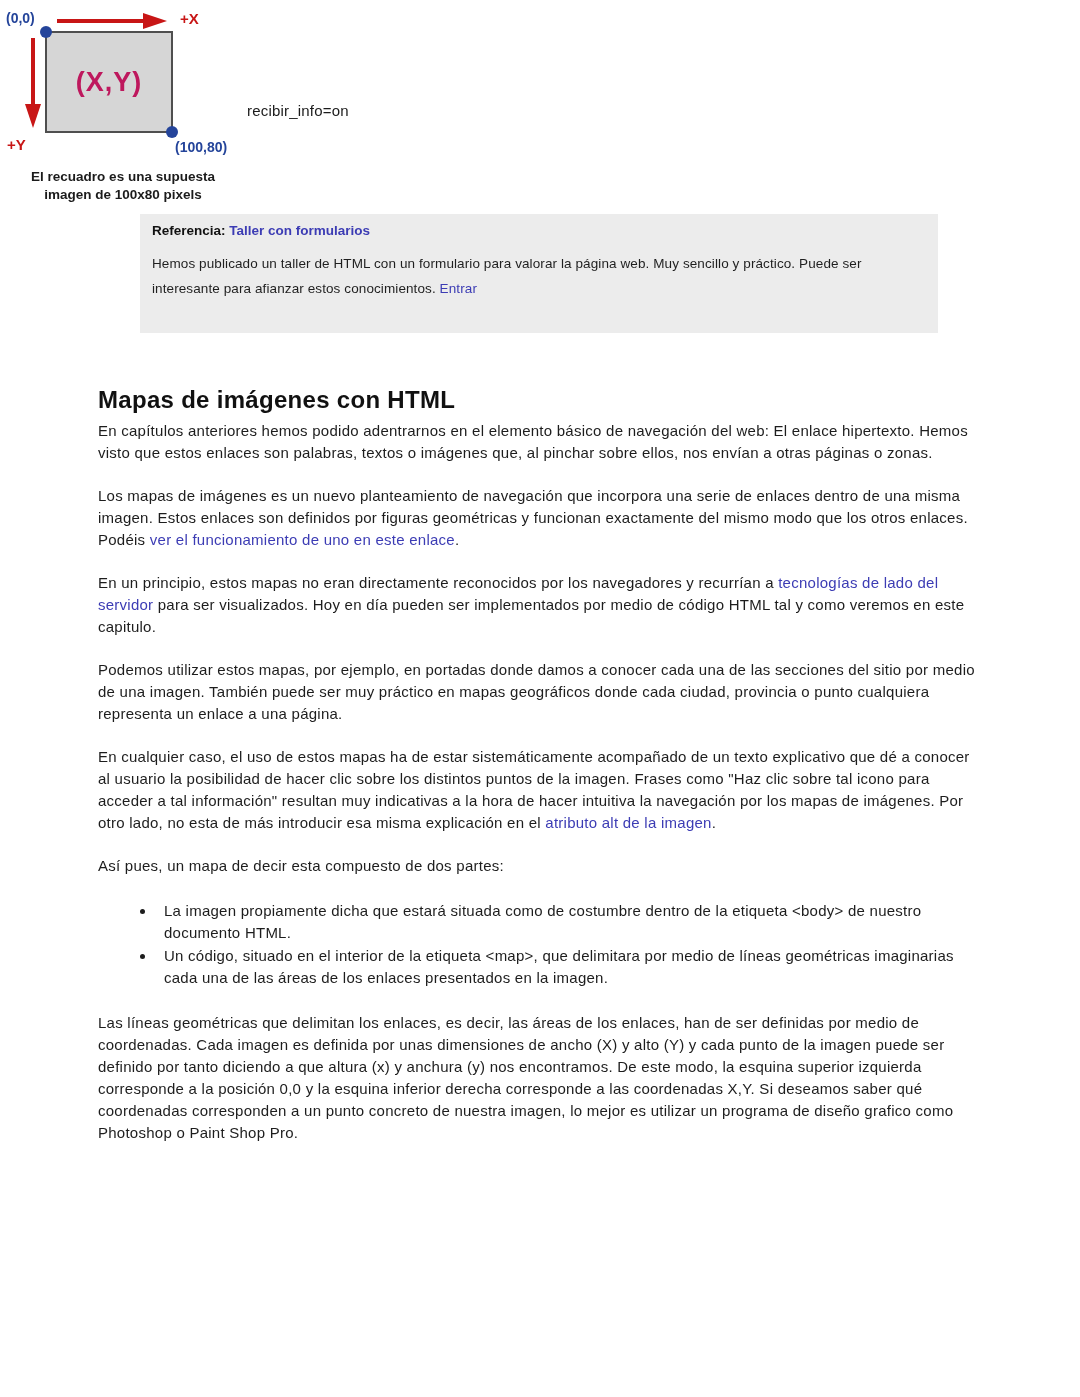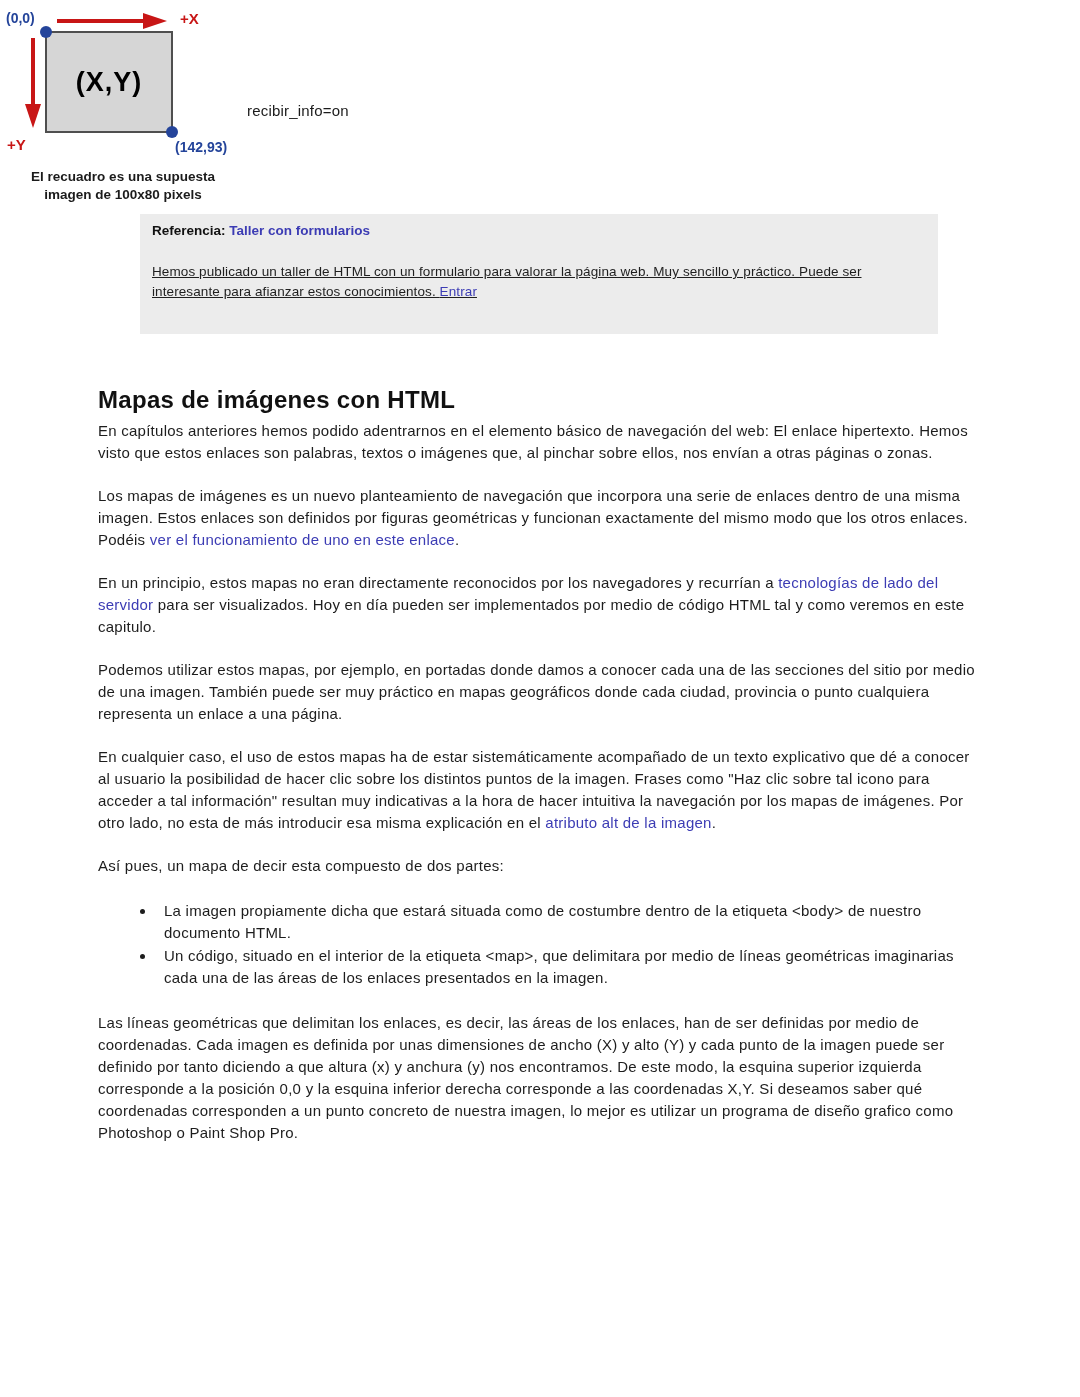--- a/index.html
+++ b/index.html
@@ -31,21 +31,21 @@
   .v-shaft { position: absolute; left: 31px; top: 38px; width: 4px; height: 66px; background: #c81616; }
   .v-head  { position: absolute; left: 25px; top: 104px; width: 0; height: 0;
              border-left: 8px solid transparent; border-right: 8px solid transparent;
              border-top: 24px solid #c81616; }
 
   .img-rect {
     position: absolute; left: 45px; top: 31px; width: 128px; height: 102px;
     background: #d6d6d6; border: 2px solid #4f4f4f;
     display: flex; align-items: center; justify-content: center;
   }
-  .xy { color: #000000; font-weight: bold; font-size: 27px; letter-spacing: 1px; }
+  .xy { color: #be185d; font-weight: bold; font-size: 27px; letter-spacing: 1px; }
 
   .dot { position: absolute; width: 12px; height: 12px; border-radius: 50%; background: #24449a; }
   .dot-tl { left: 40px; top: 26px; }
   .dot-br { left: 166px; top: 126px; }
 
   .caption {
     position: absolute; left: 6px; top: 168px; width: 234px;
     text-align: center; font-weight: bold; font-size: 13.5px; line-height: 18px; color: #1b1b1b;
   }
 
@@ -55,21 +55,21 @@
     font-size: 15px; line-height: 22.5px; color: #1b1b1b; letter-spacing: 0.2px;
   }
 
   
   .ref-box {
     position: absolute; left: 140px; top: 214px; width: 798px;
     background: #ececec; padding: 9px 12px 32px 12px;
     font-size: 13.5px; color: #1f1f1f;
   }
   .ref-title { font-weight: bold; color: #111; }
-  .ref-body  { margin-top: 24px; line-height: 20px; letter-spacing: 0.1px; text-decoration: underline; }
+  .ref-body  { margin-top: 13px; line-height: 25px; letter-spacing: 0.1px; }
   .link { color: #3c3cb4; text-decoration: none; cursor: pointer; }
   .ref-title .link { font-weight: bold; }
 
   
   .article { position: absolute; left: 98px; top: 386px; width: 884px; }
   .article h1 {
     font-size: 24px; font-weight: bold; color: #111;
     letter-spacing: 0.3px; margin: 0 0 6px 0;
   }
   .article p {
@@ -93,21 +93,21 @@
     <div class="h-head"></div>
     <span class="lbl red xlab">+X</span>
     <div class="v-shaft"></div>
     <div class="v-head"></div>
     <span class="lbl red ylab">+Y</span>
     <div class="img-rect">
       <span class="xy">(X,Y)</span>
     </div>
     <div class="dot dot-tl"></div>
     <div class="dot dot-br"></div>
-    <span class="lbl blue corner">(142,93)</span>
+    <span class="lbl blue corner">(100,80)</span>
     <div class="caption">
       <div>El recuadro es una supuesta</div>
       <div>imagen de 100x80 pixels</div>
     </div>
   </div>
 
   <div class="form-output">
     <div>recibir_info=on</div>
   </div>
 

